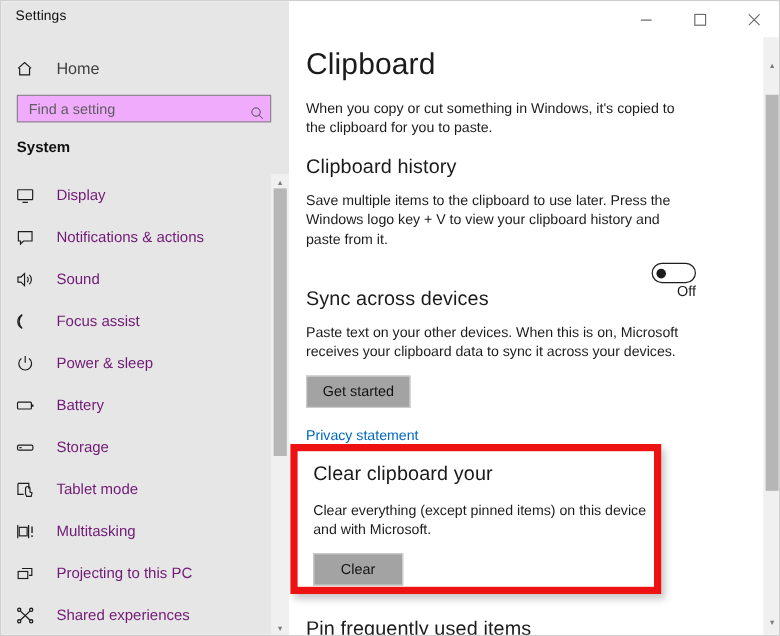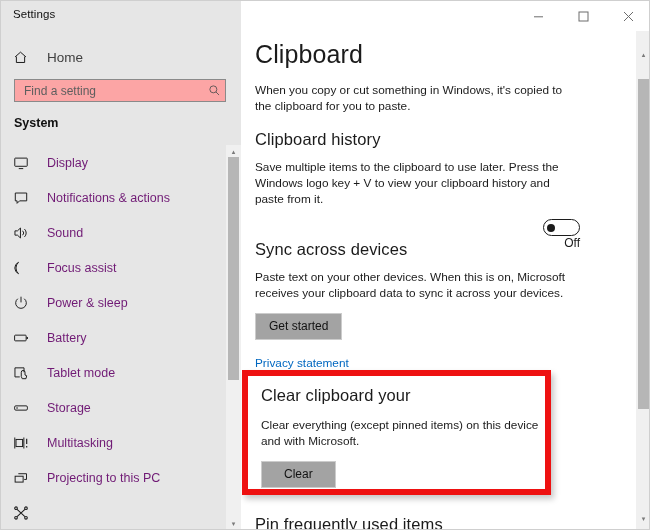--- a/index.html
+++ b/index.html
@@ -63,25 +63,25 @@
     font-size: 13.5px;
     color: #404040;
     margin-left: 4px;
   }
   .search-wrap {
     position: absolute;
     left: 13px;
     top: 78px;
     width: 212px;
     height: 23px;
-    background: #fca5a5;
+    background: #f0abfc;
     border: 1px solid #8a8a8a;
     box-sizing: border-box;
     display: flex;
-    align-items: center;
+    align-items: flex-end;
   }
   .search-input {
     border: none;
     outline: none;
     background: transparent;
     font-family: "Liberation Sans", sans-serif;
     font-size: 12px;
     color: #2b2b2b;
     padding: 0 0 0 9px;
     flex: 1;
@@ -415,35 +415,35 @@
             <rect x="1.8" y="5.8" width="13" height="6.4" rx="0.9"></rect>
             <path d="M16.0 7.9 L16.0 10.1" stroke-width="1.6"></path>
           </svg>
         </span>
         <span class="nav-label">Battery</span>
       </div>
 
       <div class="nav-item">
         <span class="nav-icon">
           <svg width="16" height="16" viewBox="0 0 18 18" fill="none" stroke="#1d1d1d" stroke-width="1.1">
+            <rect x="1.8" y="6.6" width="14.4" height="4.8" rx="1.4"></rect>
+            <path d="M3.6 9 L5.6 9"></path>
+          </svg>
+        </span>
+        <span class="nav-label">Storage</span>
+      </div>
+
+      <div class="nav-item">
+        <span class="nav-icon">
+          <svg width="16" height="16" viewBox="0 0 18 18" fill="none" stroke="#1d1d1d" stroke-width="1.1">
             <path d="M2.2 3.2 L12.4 3.2 L12.4 8.2 M2.2 3.2 L2.2 13.4 L7.6 13.4"></path>
             <path d="M9.3 8.2 A2.1 2.1 0 0 1 13.5 8.2 L13.5 11.3 L15.4 12.1 L14.6 15.4 L10.4 15.4 L9.3 13.0 Z"></path>
           </svg>
         </span>
         <span class="nav-label">Tablet mode</span>
-      </div>
-
-      <div class="nav-item">
-        <span class="nav-icon">
-          <svg width="16" height="16" viewBox="0 0 18 18" fill="none" stroke="#1d1d1d" stroke-width="1.1">
-            <rect x="1.8" y="6.6" width="14.4" height="4.8" rx="1.4"></rect>
-            <path d="M3.6 9 L5.6 9"></path>
-          </svg>
-        </span>
-        <span class="nav-label">Storage</span>
       </div>
 
       <div class="nav-item">
         <span class="nav-icon">
           <svg width="16" height="16" viewBox="0 0 18 18" fill="none" stroke="#1d1d1d" stroke-width="1.1">
             <rect x="3.4" y="5.0" width="7.4" height="8.0"></rect>
             <path d="M2.0 2.8 L2.0 15.2 M12.2 2.8 L12.2 15.2"></path>
             <path d="M15.4 4.2 L15.4 10.2 M15.4 12.4 L15.4 14.0" stroke-width="1.3"></path>
           </svg>
         </span>
@@ -463,20 +463,21 @@
       <div class="nav-item">
         <span class="nav-icon">
           <svg width="16" height="16" viewBox="0 0 18 18" fill="none" stroke="#1d1d1d" stroke-width="1.2">
             <circle cx="3.4" cy="3.6" r="1.5"></circle>
             <circle cx="14.6" cy="3.6" r="1.5"></circle>
             <circle cx="3.4" cy="14.4" r="1.5"></circle>
             <circle cx="14.6" cy="14.4" r="1.5"></circle>
             <path d="M4.6 4.8 L13.4 13.2 M13.4 4.8 L4.6 13.2"></path>
           </svg>
         </span>
+        <span class="nav-label">Shared experiences</span>
       </div>
 
     </div>
 
     <div class="lsb">
       <div class="lsb-up">▴</div>
       <div class="lsb-thumb"></div>
       <div class="lsb-down">▾</div>
     </div>
   </div>

